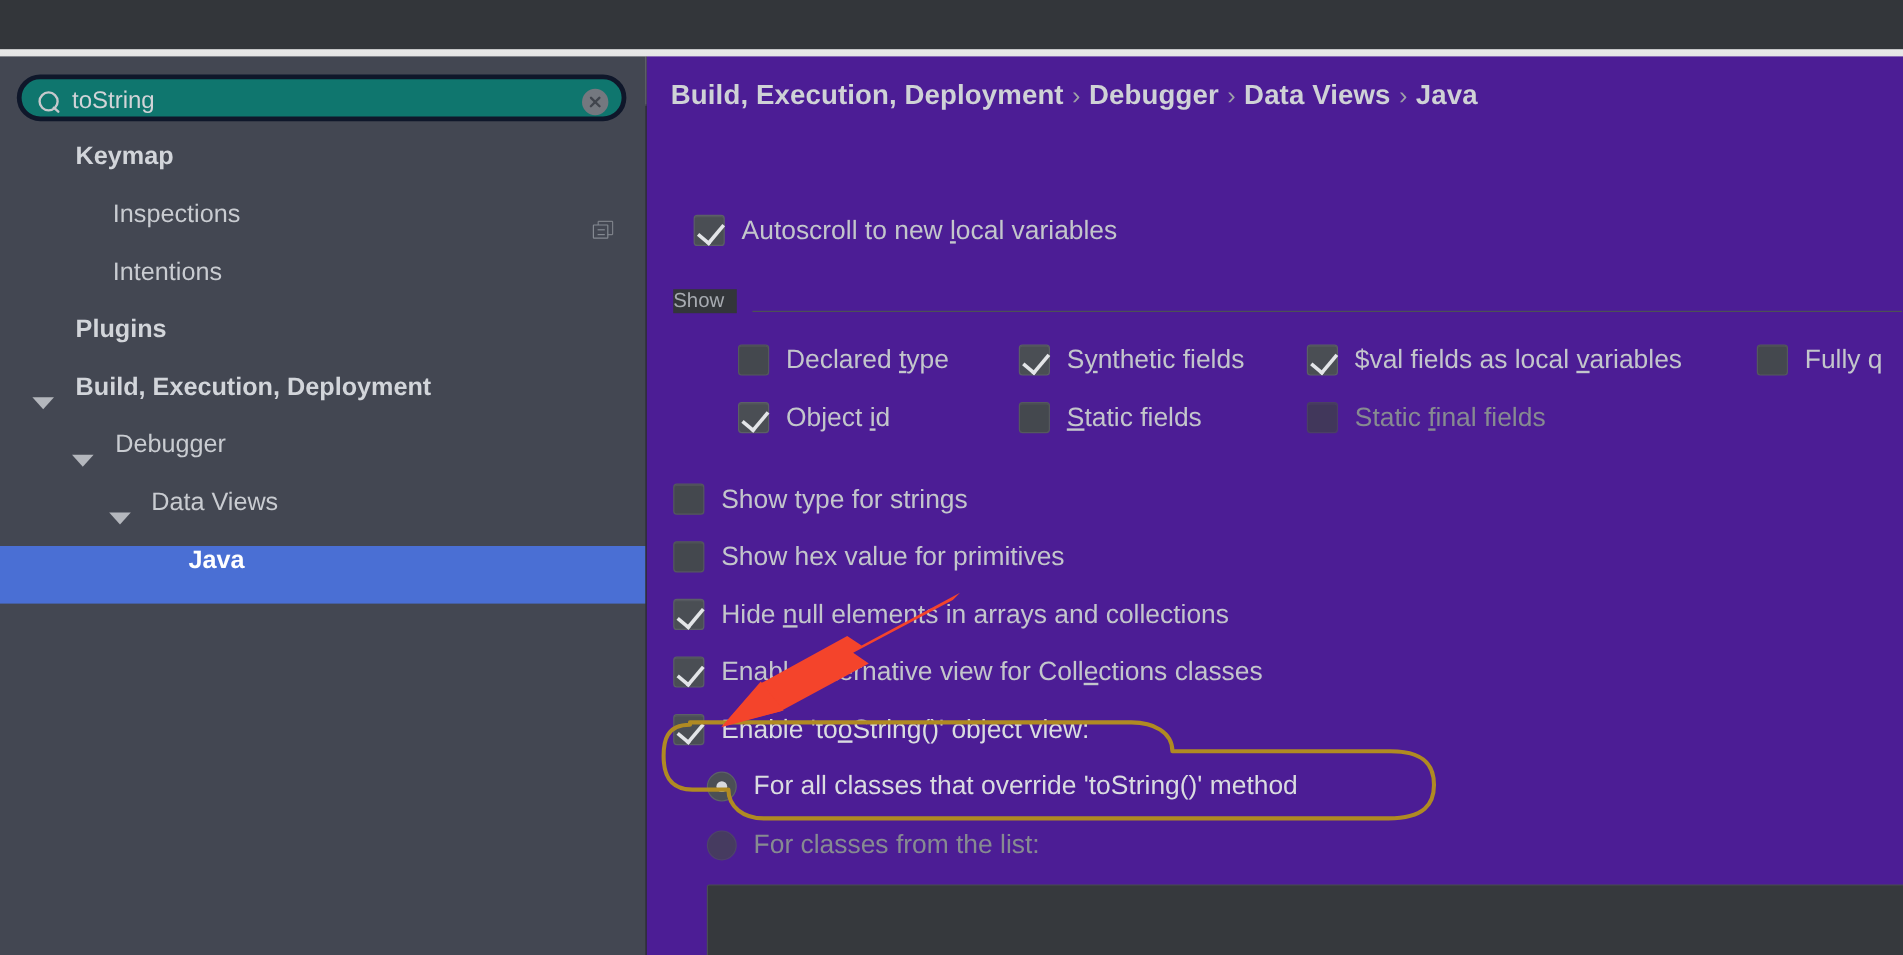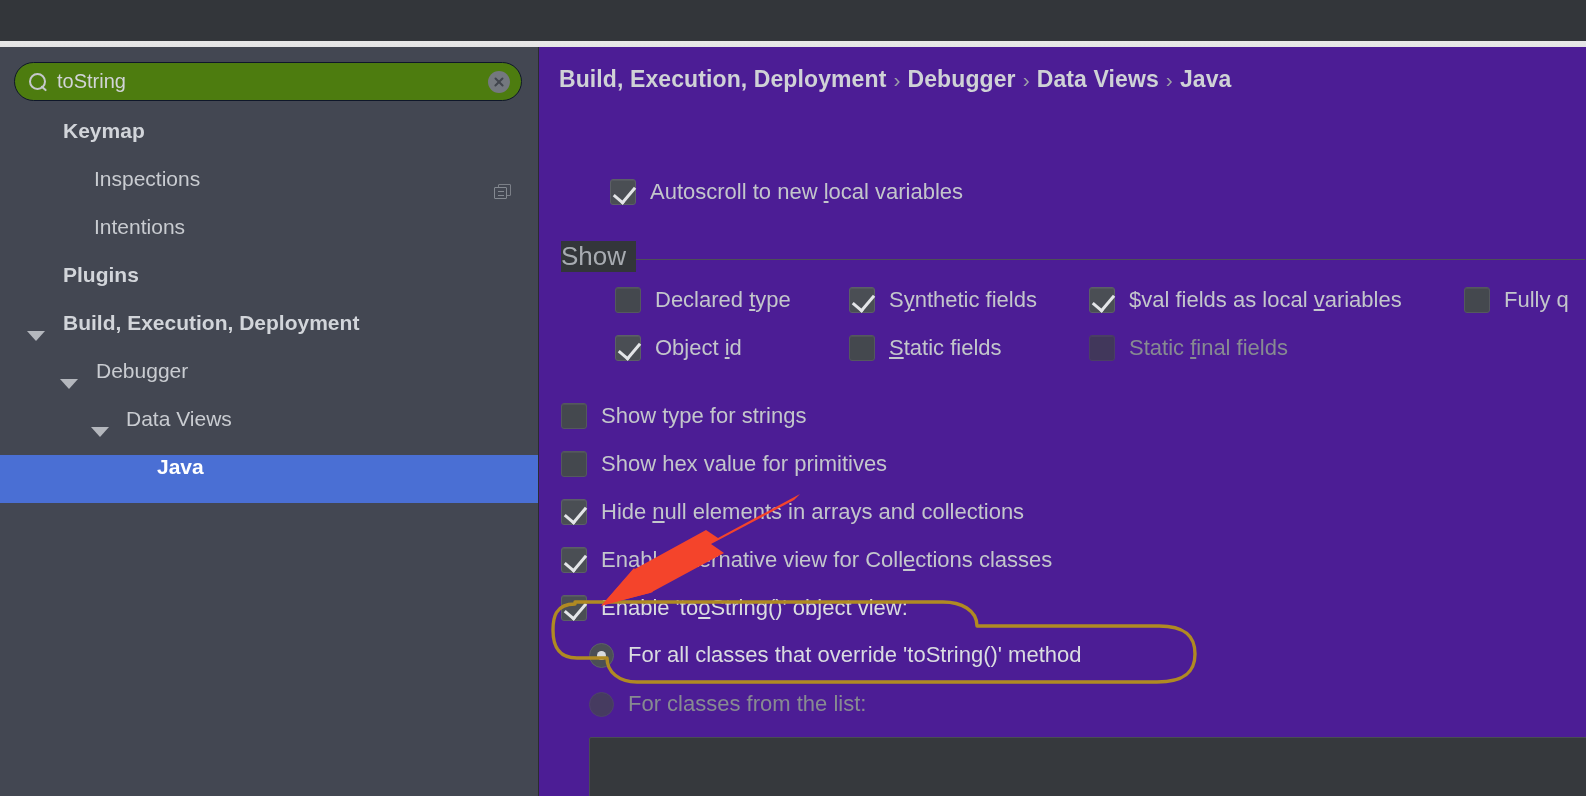--- a/index.html
+++ b/index.html
@@ -70,22 +70,22 @@
   .search-wrap {
     position: absolute;
     left: 14px; top: 15px;
     width: 508px;
     height: 39px;
   }
   .search-field {
     position: relative;
     width: 100%;
     height: 100%;
-    background: #4d7c0f;
-    border: 1px solid #0f172a;
+    background: #0f766e;
+    border: 4px solid #0f172a;
     border-radius: 20px;
     display: flex;
     align-items: center;
   }
   .search-icon {
     position: absolute;
     left: 14px; top: 10px;
     width: 19px; height: 19px;
   }
   .search-icon::before {
@@ -276,21 +276,21 @@
     font-size: 22px;
     color: #c3c6cb;
     font-weight: 400;
   }
   .opt-label.dim { color: #878b91; }
   .opt-label.bright { color: #dadce0; }
   .mn { text-decoration: underline; text-underline-offset: 2px; }
 
   .group-title {
     position: absolute;
-    font-size: 26px;
+    font-size: 17px;
     color: #a7abb1;
     font-weight: 400;
     background: #33363a;
     padding-right: 10px;
     z-index: 2;
   }
   .group-line {
     position: absolute;
     height: 1px;
     background: #4d5056;
@@ -371,21 +371,21 @@
         </div>
       </div>
   </div>
 
   <div class="divider"></div>
 
   <div class="panel">
 
     <div class="breadcrumb" id="breadcrumb-root"><span>Build, Execution, Deployment</span><span class="sep">›</span><span>Debugger</span><span class="sep">›</span><span>Data Views</span><span class="sep">›</span><span>Java</span></div>
 
-    <div class="opt-row" style="left:38px; top:132px;padding-left:33px;">
+    <div class="opt-row" style="left:6px; top:132px;padding-left:33px;">
       <span class="cb on"></span>
       <span class="opt-label">
         <span>Autoscroll to new </span><span class="mn">l</span><span>ocal variables</span>
       </span>
     </div>
 
     <div class="group-title" style="left:22px; top:194px;">Show</div>
     <div class="group-line" style="left:88px; top:212px; width:958px;"></div>
 
     <div id="show-grid">

